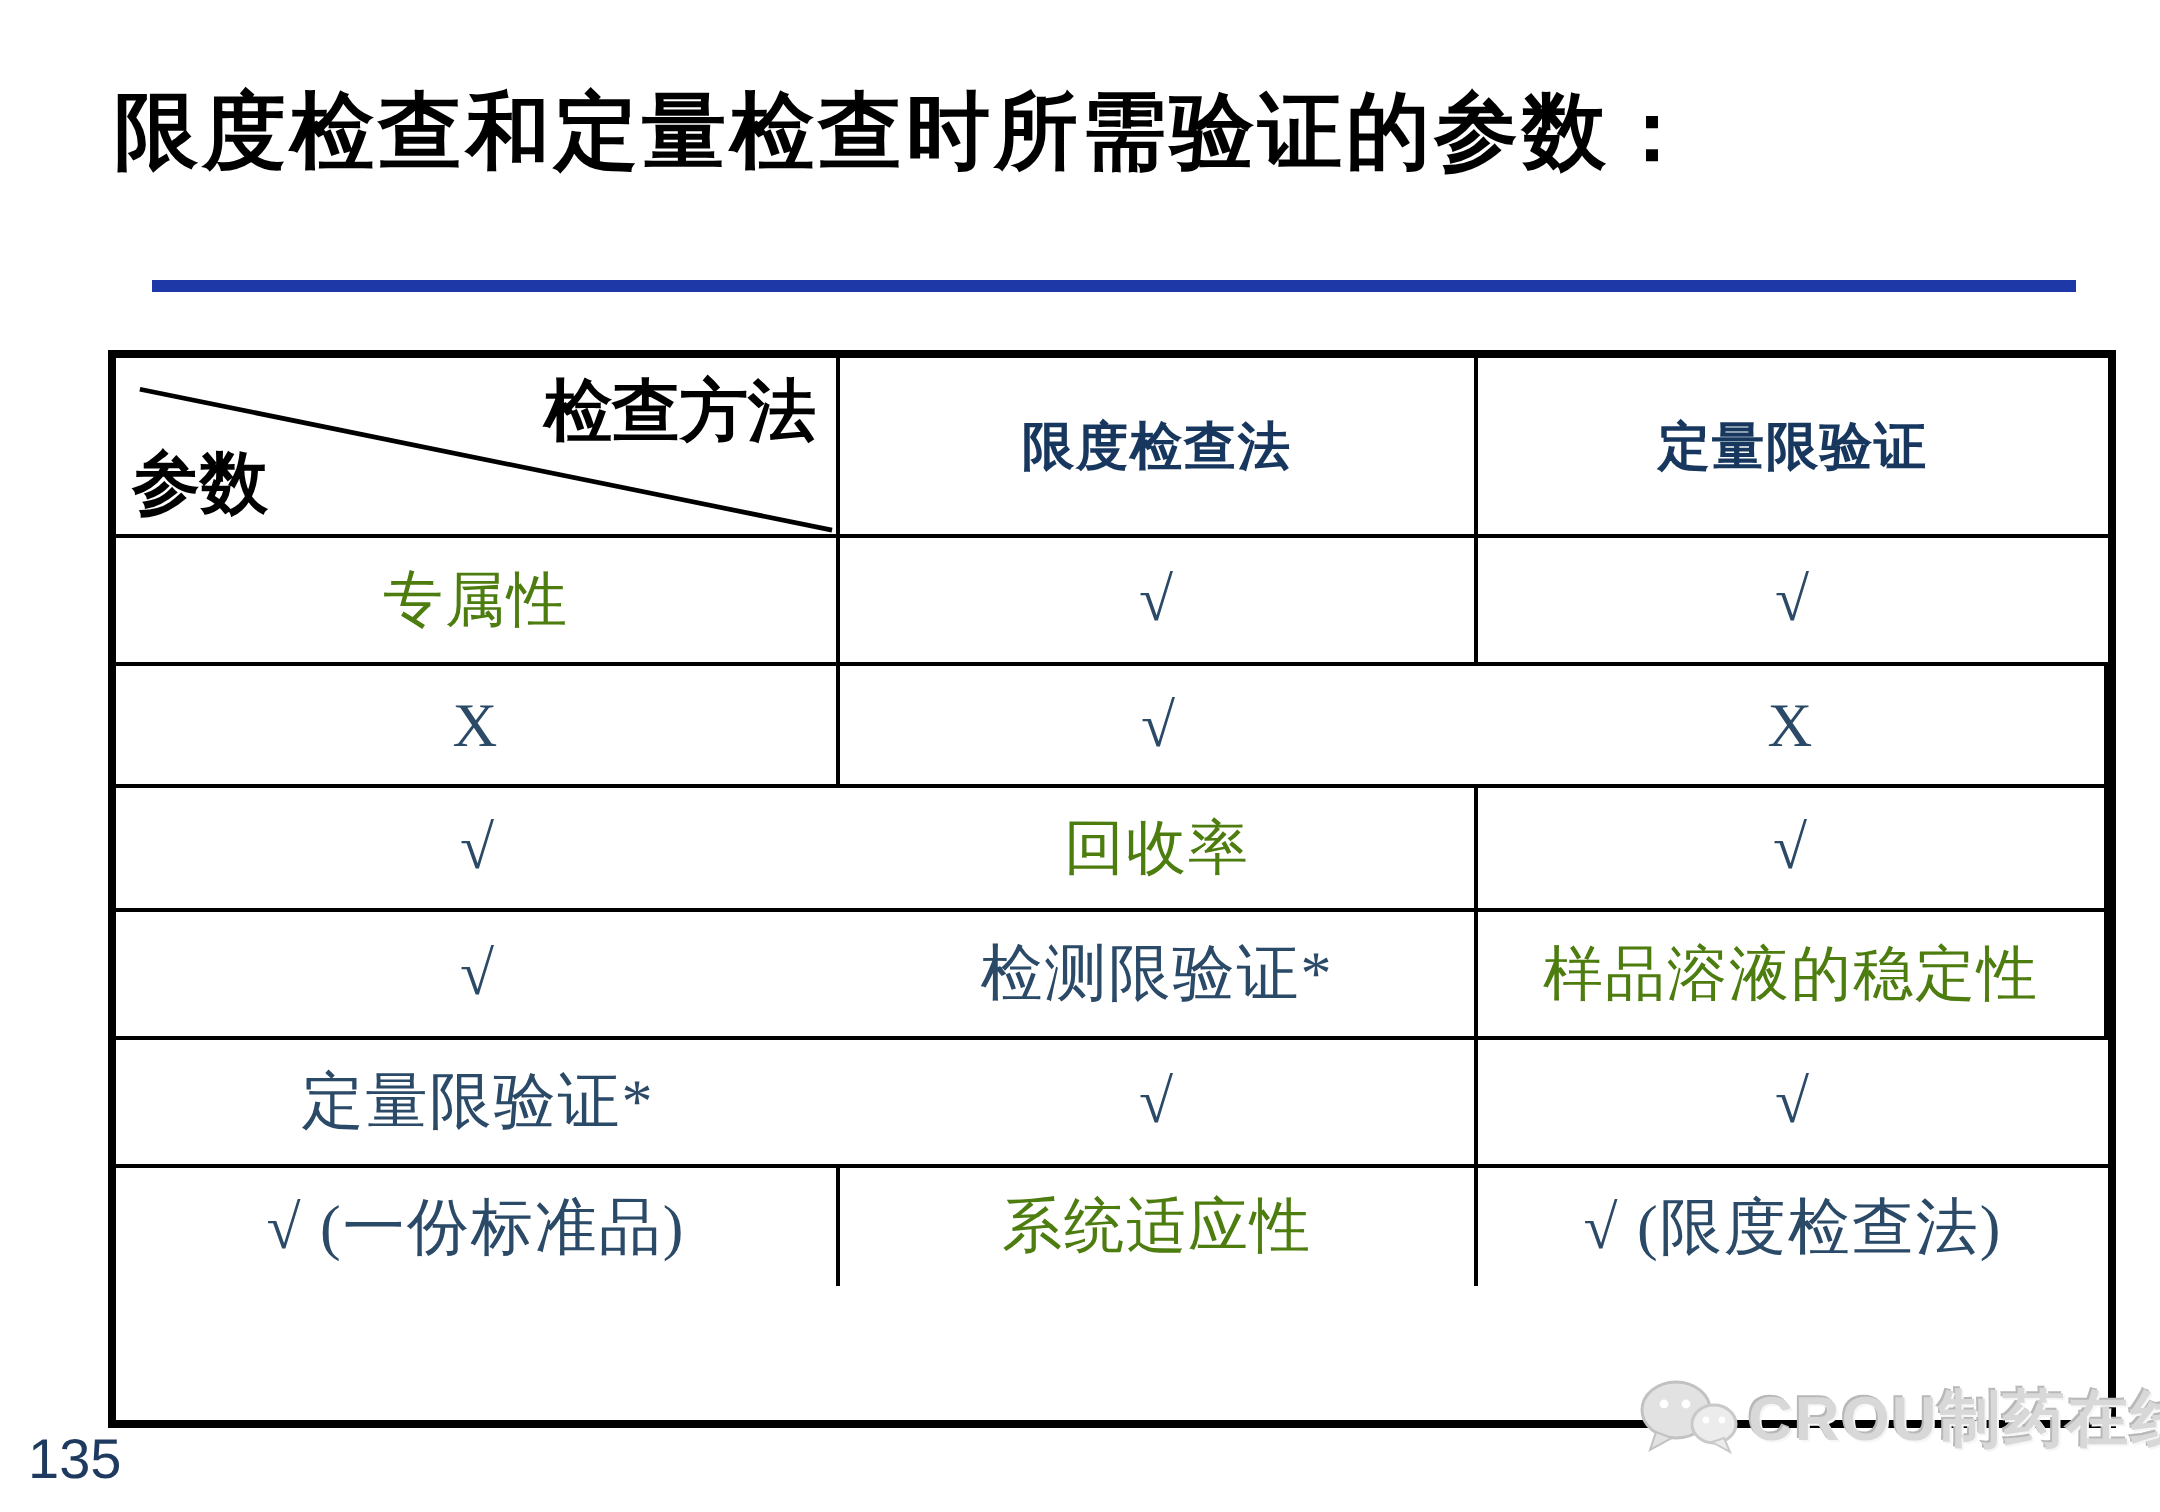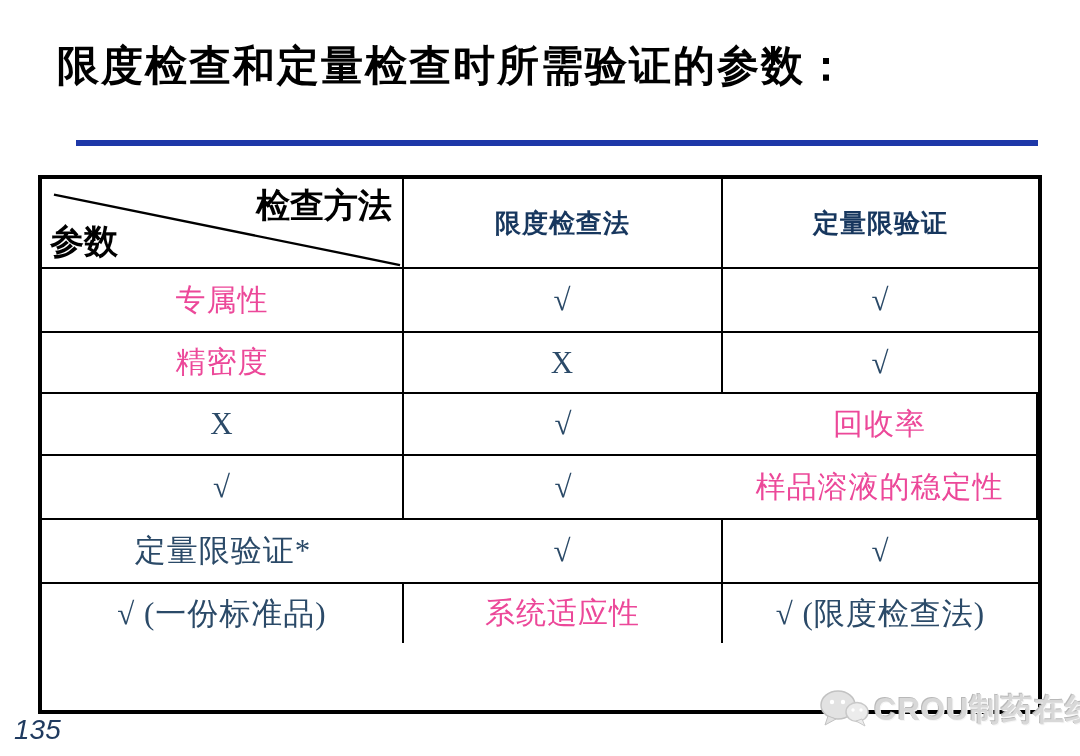--- a/index.html
+++ b/index.html
@@ -12,21 +12,21 @@
     font-weight:bold; font-size:42px; color:#000000;
     letter-spacing:2px; white-space:nowrap;
   }
 
   .title-divider{
     position:absolute; left:76px; top:140px; width:962px; height:6px;
     background:#1e38a8;
   }
 
   .val-table{
-    position:absolute; left:38px; top:175px; width:1004px; height:539px;
+    position:absolute; left:54px; top:175px; width:1004px; height:539px;
     border:4px solid #000; background:#fff;
     display:grid;
     grid-template-columns:362px 319px 1fr;
     grid-template-rows:90px 64px 61px 62px 64px 64px 59px 1fr;
   }
   .cell{
     border-right:2px solid #000; border-bottom:2px solid #000;
     display:flex; align-items:center; justify-content:center;
     text-align:center; overflow:hidden;
   }
@@ -40,27 +40,27 @@
     font-weight:bold; font-size:34px; color:#000;
   }
   .corner .method{ top:4px; right:10px; }
   .corner .param{ bottom:2px; left:8px; }
 
   .col-head{
     font-weight:bold; font-size:26px; color:#17375e;
     letter-spacing:1px;
   }
 
-  .param-cell{ font-size:30px; color:#ec4899; letter-spacing:1px; }
+  .param-cell{ font-size:30px; color:#4d7c0f; letter-spacing:1px; }
   .mark-cell{ font-size:31px; color:#2b4a68; letter-spacing:1px; }
 
   .page-number{
     position:absolute; left:14px; top:714px;
     font-family:"Liberation Sans", sans-serif;
-    font-size:28px; color:#1f3a5f;font-style:italic;
+    font-size:28px; color:#1f3a5f;
   }
 
   .watermark{
     position:absolute; left:818px; top:688px; z-index:5;
     display:flex; align-items:center; gap:4px;
   }
   .watermark .wm-text{
     font-family:"Liberation Sans", sans-serif;
     font-weight:bold; font-size:31px; letter-spacing:1px;
     color:#d8d8d8;
@@ -84,31 +84,31 @@
     <span class="corner-label method">检查方法</span>
     <span class="corner-label param">参数</span>
   </div>
   <div class="cell col-head">限度检查法</div>
   <div class="cell col-head last-col">定量限验证</div>
 
   <div class="cell param-cell">专属性</div>
   <div class="cell mark-cell">√</div>
   <div class="cell mark-cell last-col">√</div>
 
-  <div class="cell param-cell">精密度</div>
   <div class="cell mark-cell">X</div>
   <div class="cell mark-cell last-col">√</div>
 
   <div class="cell mark-cell">X</div>
   <div class="cell mark-cell last-col">√</div>
 
   <div class="cell param-cell">回收率</div>
   <div class="cell mark-cell">√</div>
   <div class="cell mark-cell last-col">√</div>
 
+  <div class="cell mark-cell">检测限验证*</div>
   <div class="cell param-cell">样品溶液的稳定性</div>
 
   <div class="cell mark-cell last-col">定量限验证*</div>
   <div class="cell mark-cell">√</div>
   <div class="cell mark-cell last-col">√</div>
 
   <div class="cell mark-cell last-row">√ (一份标准品)</div>
   <div class="cell param-cell last-row">系统适应性</div>
   <div class="cell mark-cell last-row last-col">√ (限度检查法)</div>
 

